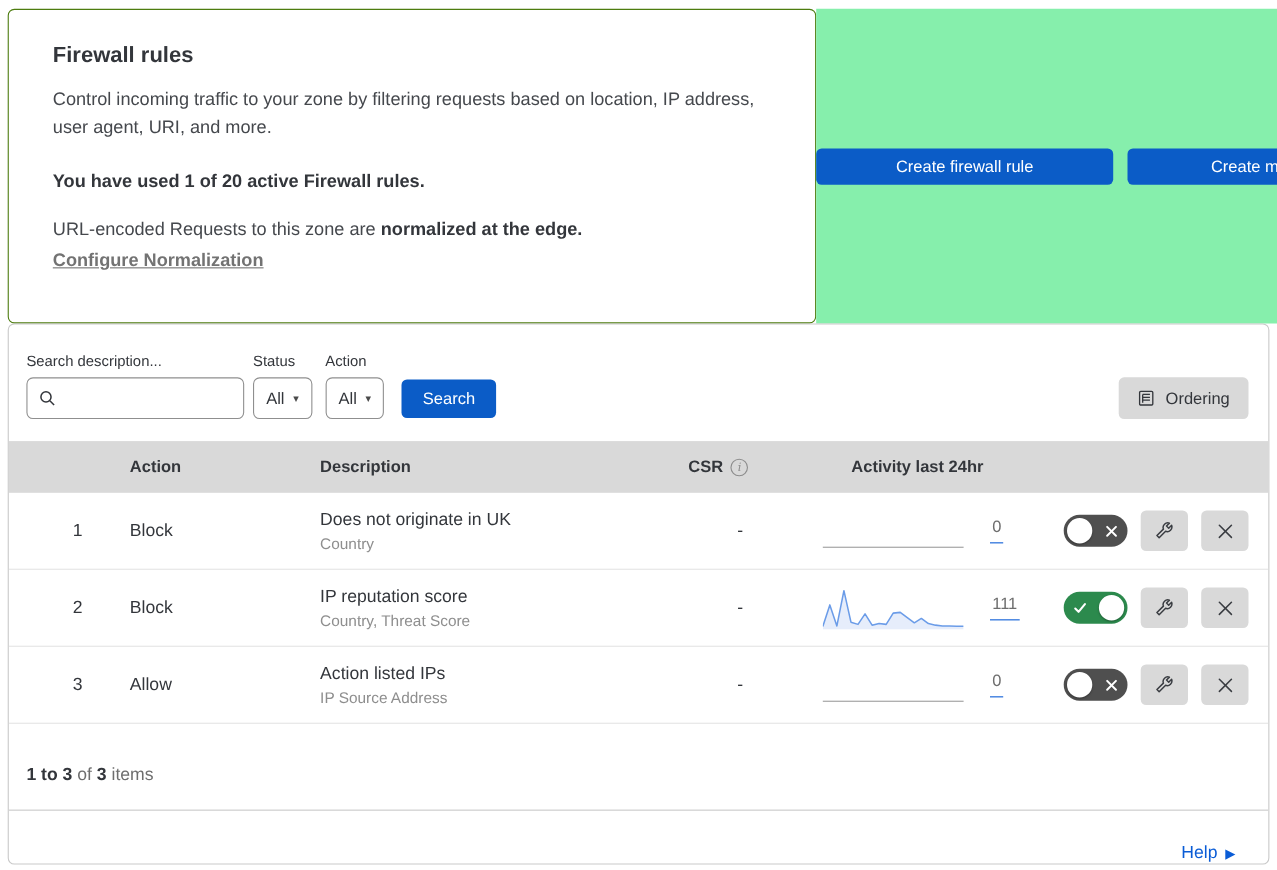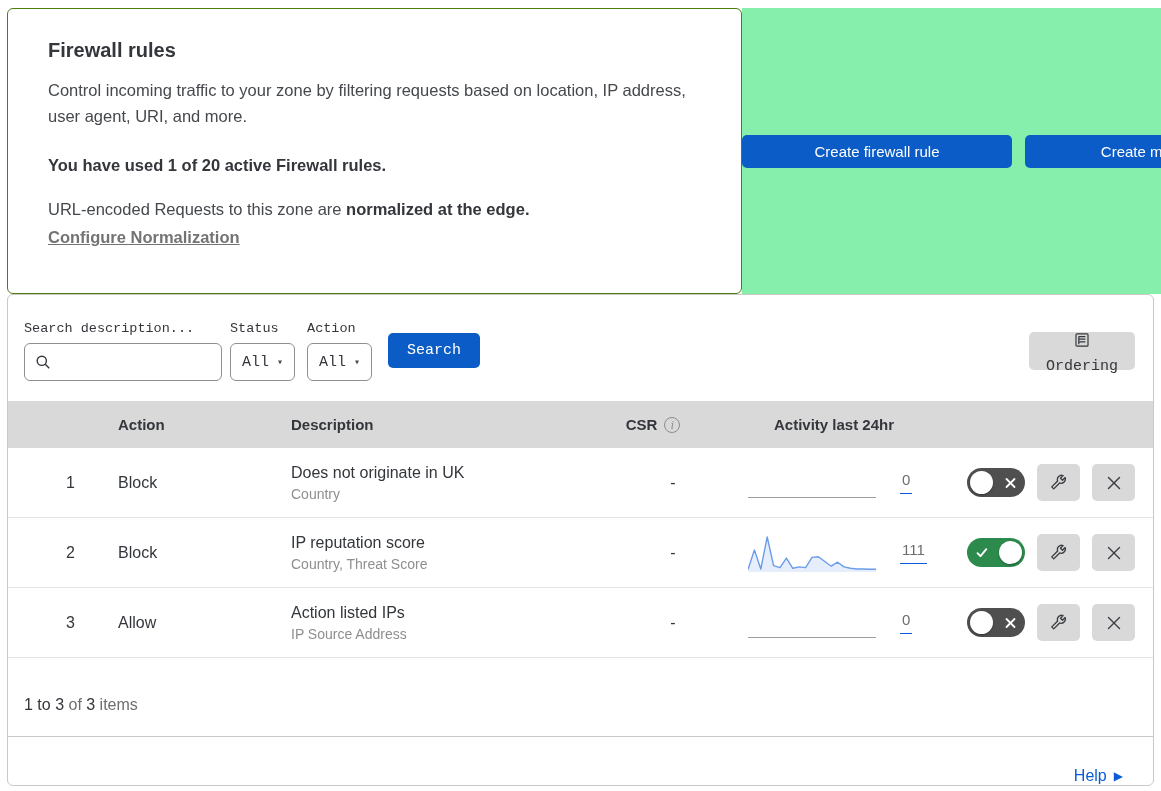--- a/index.html
+++ b/index.html
@@ -31,42 +31,42 @@
     font-size:15px; font-family:inherit; cursor:pointer;
   }
 
   
   .main-card {
     position:absolute; left:7px; top:294px; width:1147px; height:492px;
     background:#fff; border:1px solid #c9c9c9; border-radius:6px; overflow:hidden;
     display:flex; flex-direction:column;
   }
 
-  .filter-bar { display:flex; align-items:center; padding:26px 18px 20px 16px; flex:none;font-family:Liberation Mono, monospace; }
+  .filter-bar { display:flex; align-items:flex-end; padding:26px 18px 20px 16px; flex:none; }
   .field-group { display:flex; flex-direction:column; }
   .field-label { font-size:13.5px; color:#33363b; margin-bottom:7px; }
   .search-box {
     width:198px; height:38px; border:1px solid #8f8f8f; border-radius:6px;
     display:flex; align-items:center; padding:0 10px; background:#fff;
   }
   .search-box input { border:none; outline:none; flex:1; font-size:15px; font-family:inherit; min-width:0; background:transparent; }
   .dropdown {
     height:38px; border:1px solid #8f8f8f; border-radius:6px; background:#fff;
     padding:0 11px; display:flex; align-items:center; gap:8px; font-size:15px; color:#33363b; cursor:pointer;
   }
   .caret { font-size:10px; color:#4a4a4a; }
   .ml18 { margin-left:8px; } .ml12 { margin-left:12px; }
   .search-btn {
     margin-left:16px; margin-bottom:1px; height:35px; padding:0 19px;
     background:#0b5cc7; color:#fff; border:none; border-radius:5px; font-size:15px; font-family:inherit; cursor:pointer;
   }
   .ordering-btn {
     margin-left:auto; margin-bottom:0; height:38px; padding:0 17px;
     background:#d9d9d9; border:none; border-radius:5px; font-size:15px; color:#33363b; font-family:inherit;
-    display:flex; align-items:center; gap:10px; cursor:pointer;flex-direction:column;
+    display:flex; align-items:center; gap:10px; cursor:pointer;
   }
 
   .grid-cols { display:grid; grid-template-columns:90px 180px 320px 110px 240px 1fr; align-items:center; }
   .table-header { background:#d9d9d9; height:47px; font-size:15px; font-weight:600; color:#33363b; flex:none; }
   .th-action { padding-left:20px; }
   .th-desc { padding-left:13px; }
   .th-csr { display:flex; justify-content:center; align-items:center; gap:7px; }
   .th-activity { padding-left:12px;text-align:center; }
   .info-circle {
     width:16px; height:16px; border:1px solid #8d8d8d; border-radius:50%; color:#8d8d8d;
@@ -96,21 +96,21 @@
   .toggle-glyph { position:absolute; top:50%; transform:translateY(-50%); display:flex; }
   .toggle-off .toggle-glyph { right:9px; }
   .toggle-on .toggle-glyph { left:9px; }
 
   .icon-btn {
     width:43px; height:37px; background:#d9d9d9; border:none; border-radius:5px;
     display:flex; align-items:center; justify-content:center; cursor:pointer; flex:none;
   }
 
   .footer-items { padding:30px 16px 22px; font-size:16px; color:#6e6e6e; flex:none; margin-top:auto; }
-  .footer-items .b { font-weight:400; color:#33363b; }
+  .footer-items .b { font-weight:700; color:#33363b; }
 
   .help-row {
     border-top:1px solid #c9c9c9; height:49px; flex:none;
     display:flex; align-items:flex-end; justify-content:flex-end; padding-right:30px;
   }
   .help-link { color:#0a5cd6; font-size:16px; display:flex; align-items:center; gap:7px; cursor:pointer; }
   .help-arrow { font-size:12px; line-height:1; }
 </style>
 </head>
 <body>

